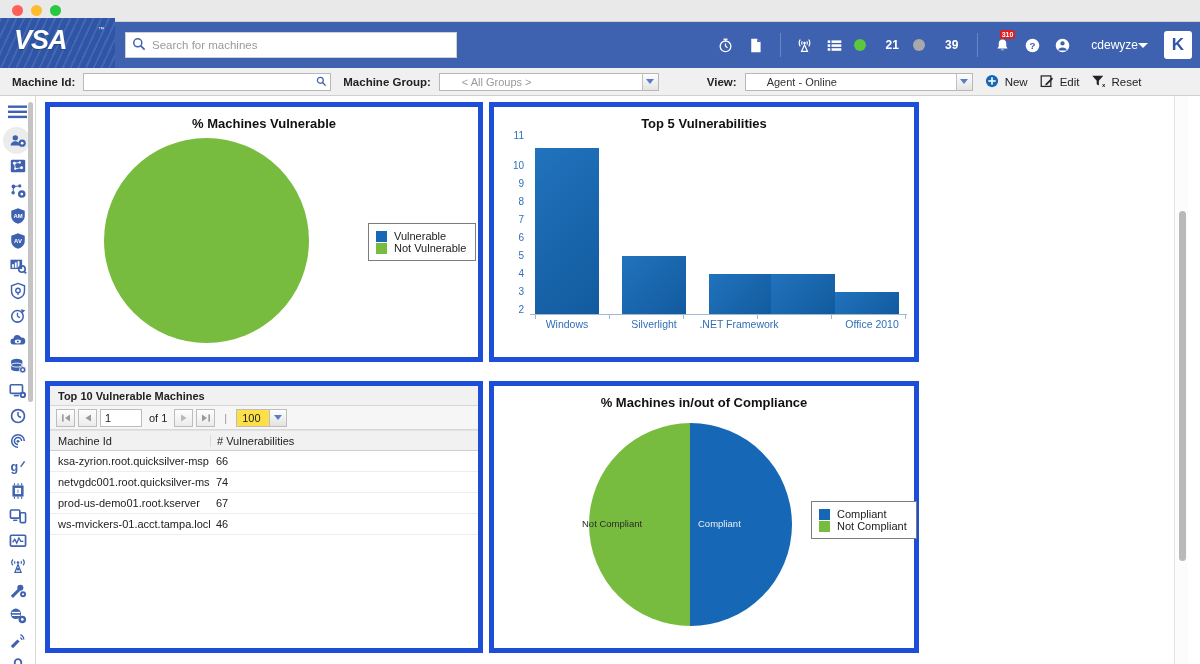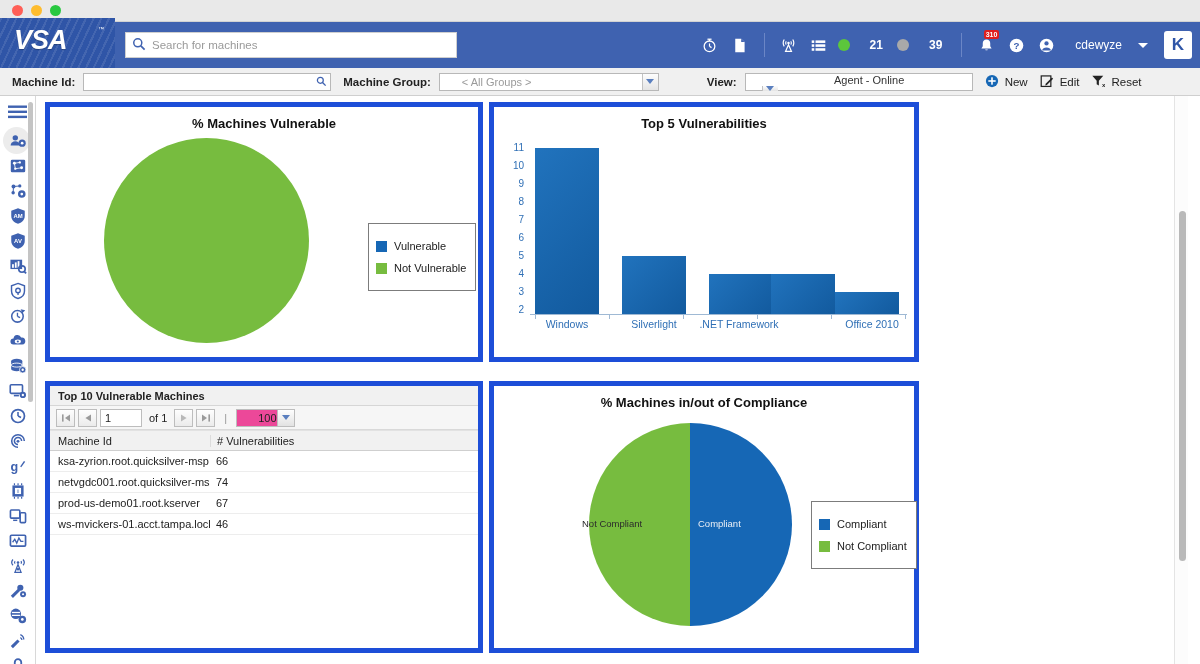--- a/index.html
+++ b/index.html
@@ -74,21 +74,21 @@
   .hsep{ width:1px; height:24px; background:#6b86c6; margin:0 9px; }
   .statdot{ width:12px; height:12px; border-radius:50%; display:inline-block; }
   .statgroup{ display:flex; align-items:center; gap:20px; margin:0 4px; }
   .statnum{ color:#fff; font-size:12px; font-weight:bold; margin-right:6px; }
   .badge{
     position:absolute; top:8px; right:2px;
     background:#e01f1f; color:#fff; font-size:7px; font-weight:bold;
     border-radius:2px; padding:1px 2px; line-height:1;
     min-width:14px; text-align:center;
   }
-  .username{ color:#fff; font-size:12px; margin:0 16px 0 14px; }
+  .username{ color:#fff; font-size:12px; margin:0 0 0 14px; }
   .caret-dn{
     width:0;height:0;border-left:5px solid transparent;border-right:5px solid transparent;
     border-top:5px solid #fff;
   }
   .klogo{
     width:28px; height:28px; background:#fff; border-radius:3px; margin-left:16px;
     display:flex; align-items:center; justify-content:center;
     color:#2f55a7; font-weight:bold; font-size:17px; font-family:"Liberation Sans",sans-serif;
   }
 
@@ -156,21 +156,21 @@
   .panel-title{
     text-align:center; font-weight:bold; font-size:13px; color:#111;
     margin-top:9px;
   }
 
   
   .legend{
     position:absolute; border:1px solid #7c7c7c; background:#fff;
     padding:6px 9px 6px 7px;
   }
-  .legend-row{ display:flex; align-items:flex-end; margin:10px 0; }
+  .legend-row{ display:flex; align-items:flex-end; margin:0 0; }
   .legend-sw{ width:11px; height:11px; margin-right:7px; flex:0 0 auto;}
   .legend-tx{ font-size:11px; color:#222; white-space:nowrap; }
 
   
   .pie{ position:absolute; border-radius:50%; }
   .pie-lbl{
     position:absolute; font-size:9.5px; color:#2b2b2b; white-space:nowrap;
   }
   .pie-lbl.light{ color:#e9eef5; }
 
@@ -202,22 +202,22 @@
     background:linear-gradient(#fefefe,#ebebeb);
     display:flex; align-items:center; justify-content:center;
   }
   .pg-input{
     width:42px; height:18px; border:1px solid #bdbdbd; background:#fff;
     font-size:11px; padding-left:4px; color:#222; line-height:16px;
   }
   .pg-of{ font-size:11px; color:#222; margin:0 4px; }
   .pg-sep{ color:#999; margin:0 6px; font-size:11px; }
   .pg-sel{
-    width:42px; height:18px; border:1px solid #bdbdbd; background:#ec4899;
-    font-size:11px; padding-left:21px; color:#222; line-height:16px;
+    width:34px; height:18px; border:1px solid #bdbdbd; background:#fde047;
+    font-size:11px; padding-left:5px; color:#222; line-height:16px;
   }
   .pg-selarrow{
     width:17px;height:18px;border:1px solid #bdbdbd; border-left:0;
     background:linear-gradient(#fefefe,#e2e2e2);
     display:flex;align-items:center;justify-content:center;
   }
   .pg-selarrow i{
     width:0;height:0;border-left:4px solid transparent;border-right:4px solid transparent;
     border-top:5px solid #5a7fbf;
   }
@@ -374,21 +374,21 @@
 
   <span class="tb-label">Machine Group:</span>
   <div class="tb-input" style="width:220px; padding-left:0;">
     <span class="inner ph" style="padding-left:22px;">&lt; All Groups &gt;</span>
     <span class="dd-arrow">
         <i></i>
       </span>
   </div>
 
   <span class="tb-label" style="margin-left:48px;">View:</span>
-  <div class="tb-input" style="width:228px; padding-left:16px;flex-direction:column;">
+  <div class="tb-input" style="width:228px; padding-left:16px;">
     <span class="inner" style="padding-left:5px;">Agent - Online</span>
     <span class="dd-arrow">
         <i></i>
       </span>
   </div>
 
   <div class="tb-action">
     <span>
       <svg viewBox="0 0 16 16">
           <circle cx="8" cy="8" r="7" fill="#1667b5"></circle>
@@ -629,21 +629,21 @@
       <div class="legend-row">
         <span class="legend-sw" style="background:#77bc3f"></span>
         <span class="legend-tx">Not Vulnerable</span>
       </div>
     </div>
   </div>
 
   <div class="panel" style="left:453px; top:6px; width:430px; height:260px;">
     <div class="panel-title">Top 5 Vulnerabilities</div>
 
-    <div class="axis-y-lbl" style="left:14px; top:35px;">11</div>
+    <div class="axis-y-lbl" style="left:14px; top:23px;">11</div>
     <div class="axis-y-lbl" style="left:14px; top:53px;">10</div>
     <div class="axis-y-lbl" style="left:14px; top:71px;">9</div>
     <div class="axis-y-lbl" style="left:14px; top:89px;">8</div>
     <div class="axis-y-lbl" style="left:14px; top:107px;">7</div>
     <div class="axis-y-lbl" style="left:14px; top:125px;">6</div>
     <div class="axis-y-lbl" style="left:14px; top:143px;">5</div>
     <div class="axis-y-lbl" style="left:14px; top:161px;">4</div>
     <div class="axis-y-lbl" style="left:14px; top:179px;">3</div>
     <div class="axis-y-lbl" style="left:14px; top:197px;">2</div>
 

